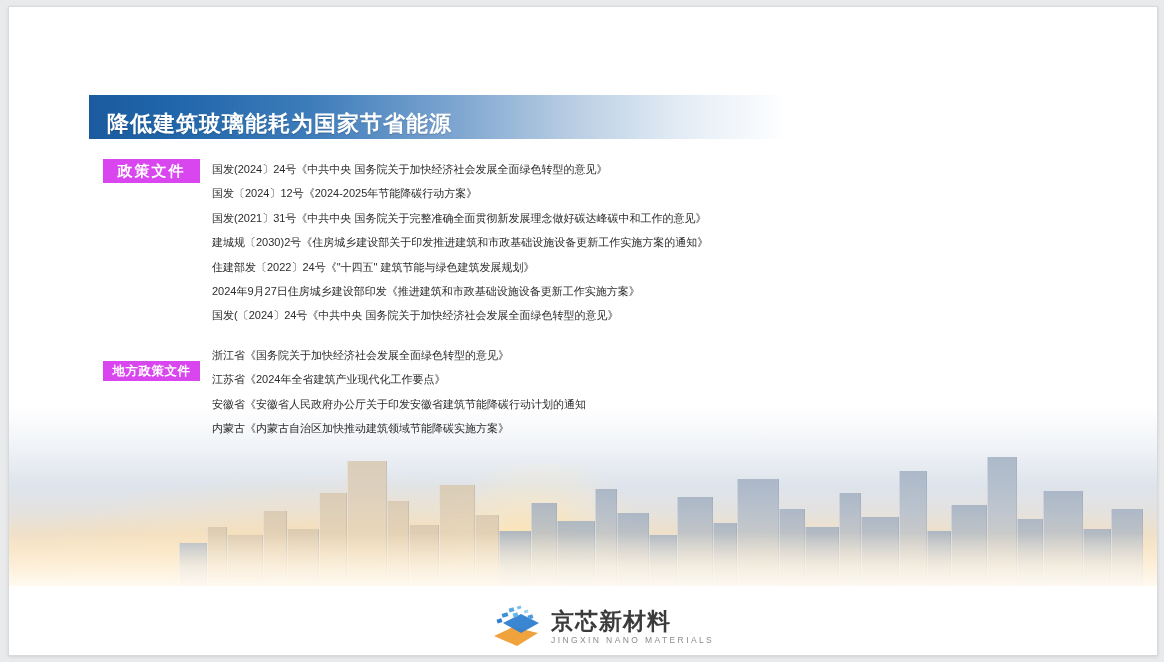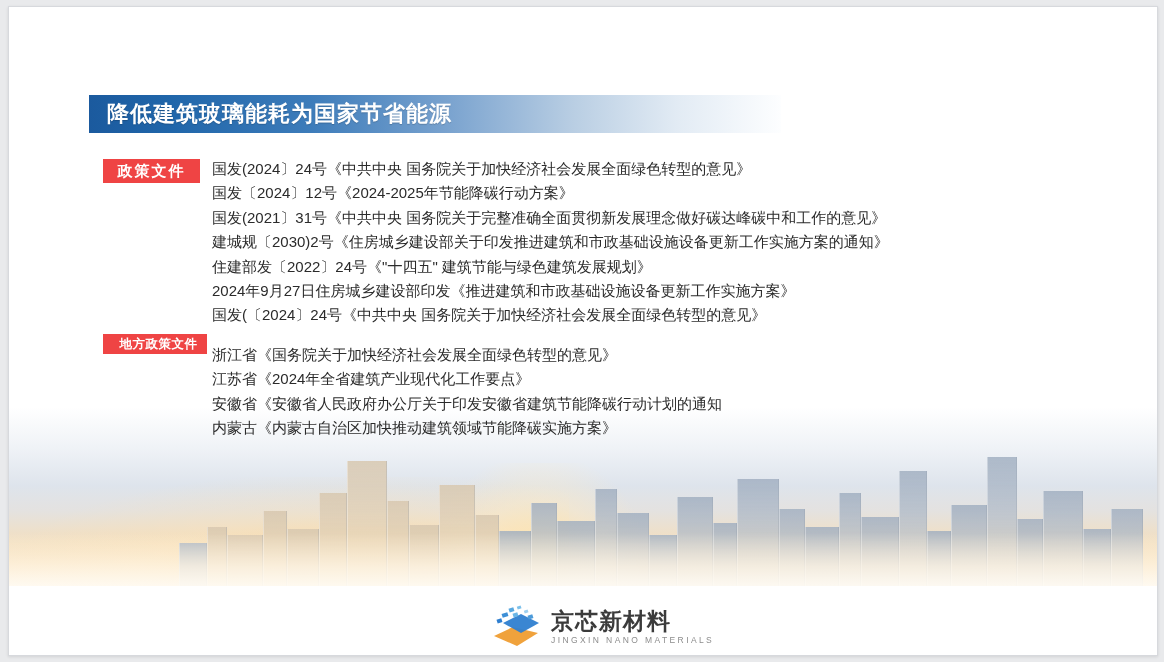--- a/index.html
+++ b/index.html
@@ -95,77 +95,76 @@
     width: 200px; height: 120px;
     background: radial-gradient(ellipse at 50% 85%, rgba(255,228,170,0.85) 0%, rgba(255,235,195,0.45) 45%, rgba(255,255,255,0) 78%);
   }
 
   
   .title-bar {
     position: absolute;
     left: 80px;
     top: 88px;
     width: 692px;
-    height: 38px;
+    height: 44px;
     background: linear-gradient(to right,
       #1b5a9e 0%,
       #2066aa 12%,
       #3d7cba 32%,
       #7aa3cf 52%,
       #b9cee3 70%,
       #e2ebf4 85%,
       #fdfeff 100%);
     display: flex;
-    align-items: center;
+    align-items: flex-end;
   }
   .title-bar .title-text {
     color: #ffffff;
     font-size: 22px;
     font-weight: bold;
     letter-spacing: 1px;
     padding-left: 18px;
     text-shadow: 0 1px 1px rgba(0,0,0,0.18);
     white-space: nowrap;
   }
 
   
   .badge {
     position: absolute;
-    background: #ef4444;
+    background: #d946ef;
     color: #ffffff;
     font-weight: bold;
     display: flex;
     align-items: center;
     justify-content: center;
     white-space: nowrap;
   }
   .badge.policy {
     left: 94px;
     top: 152px;
     width: 97px;
     height: 24px;
     font-size: 15px;
     letter-spacing: 2px;
   }
   .badge.local {
     left: 94px;
-    top: 327px;
+    top: 354px;
     width: 97px;
     height: 20px;
     font-size: 12.5px;
     letter-spacing: 0.5px;
-    padding-left: 7px;
   }
 
   
   .block {
     position: absolute;
     left: 203px;
     color: #2b2b2b;
-    font-size: 15px;
+    font-size: 11px;
     line-height: 24.4px;
     white-space: nowrap;
   }
   .block.policy-block { top: 150px; }
   .block.local-block  { top: 336px; }
   .block .line { height: 24.4px; }
 
   
   .logo {
     position: absolute;

